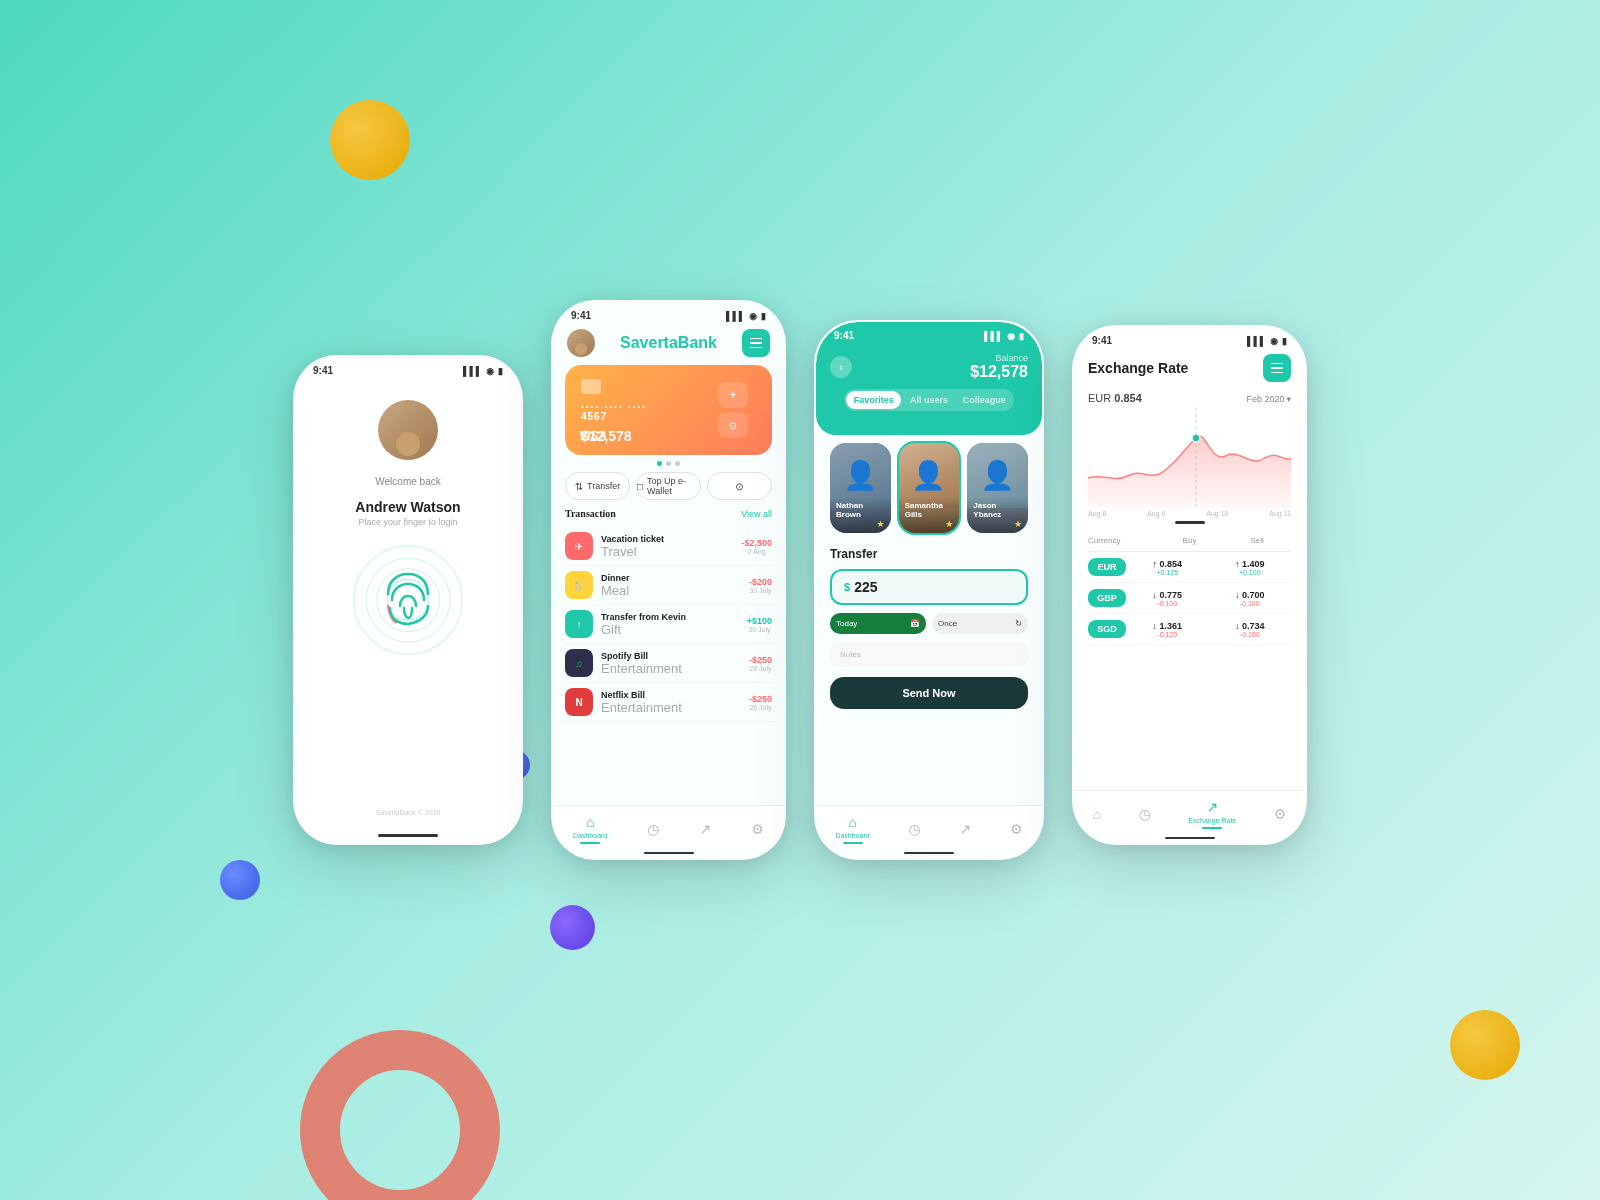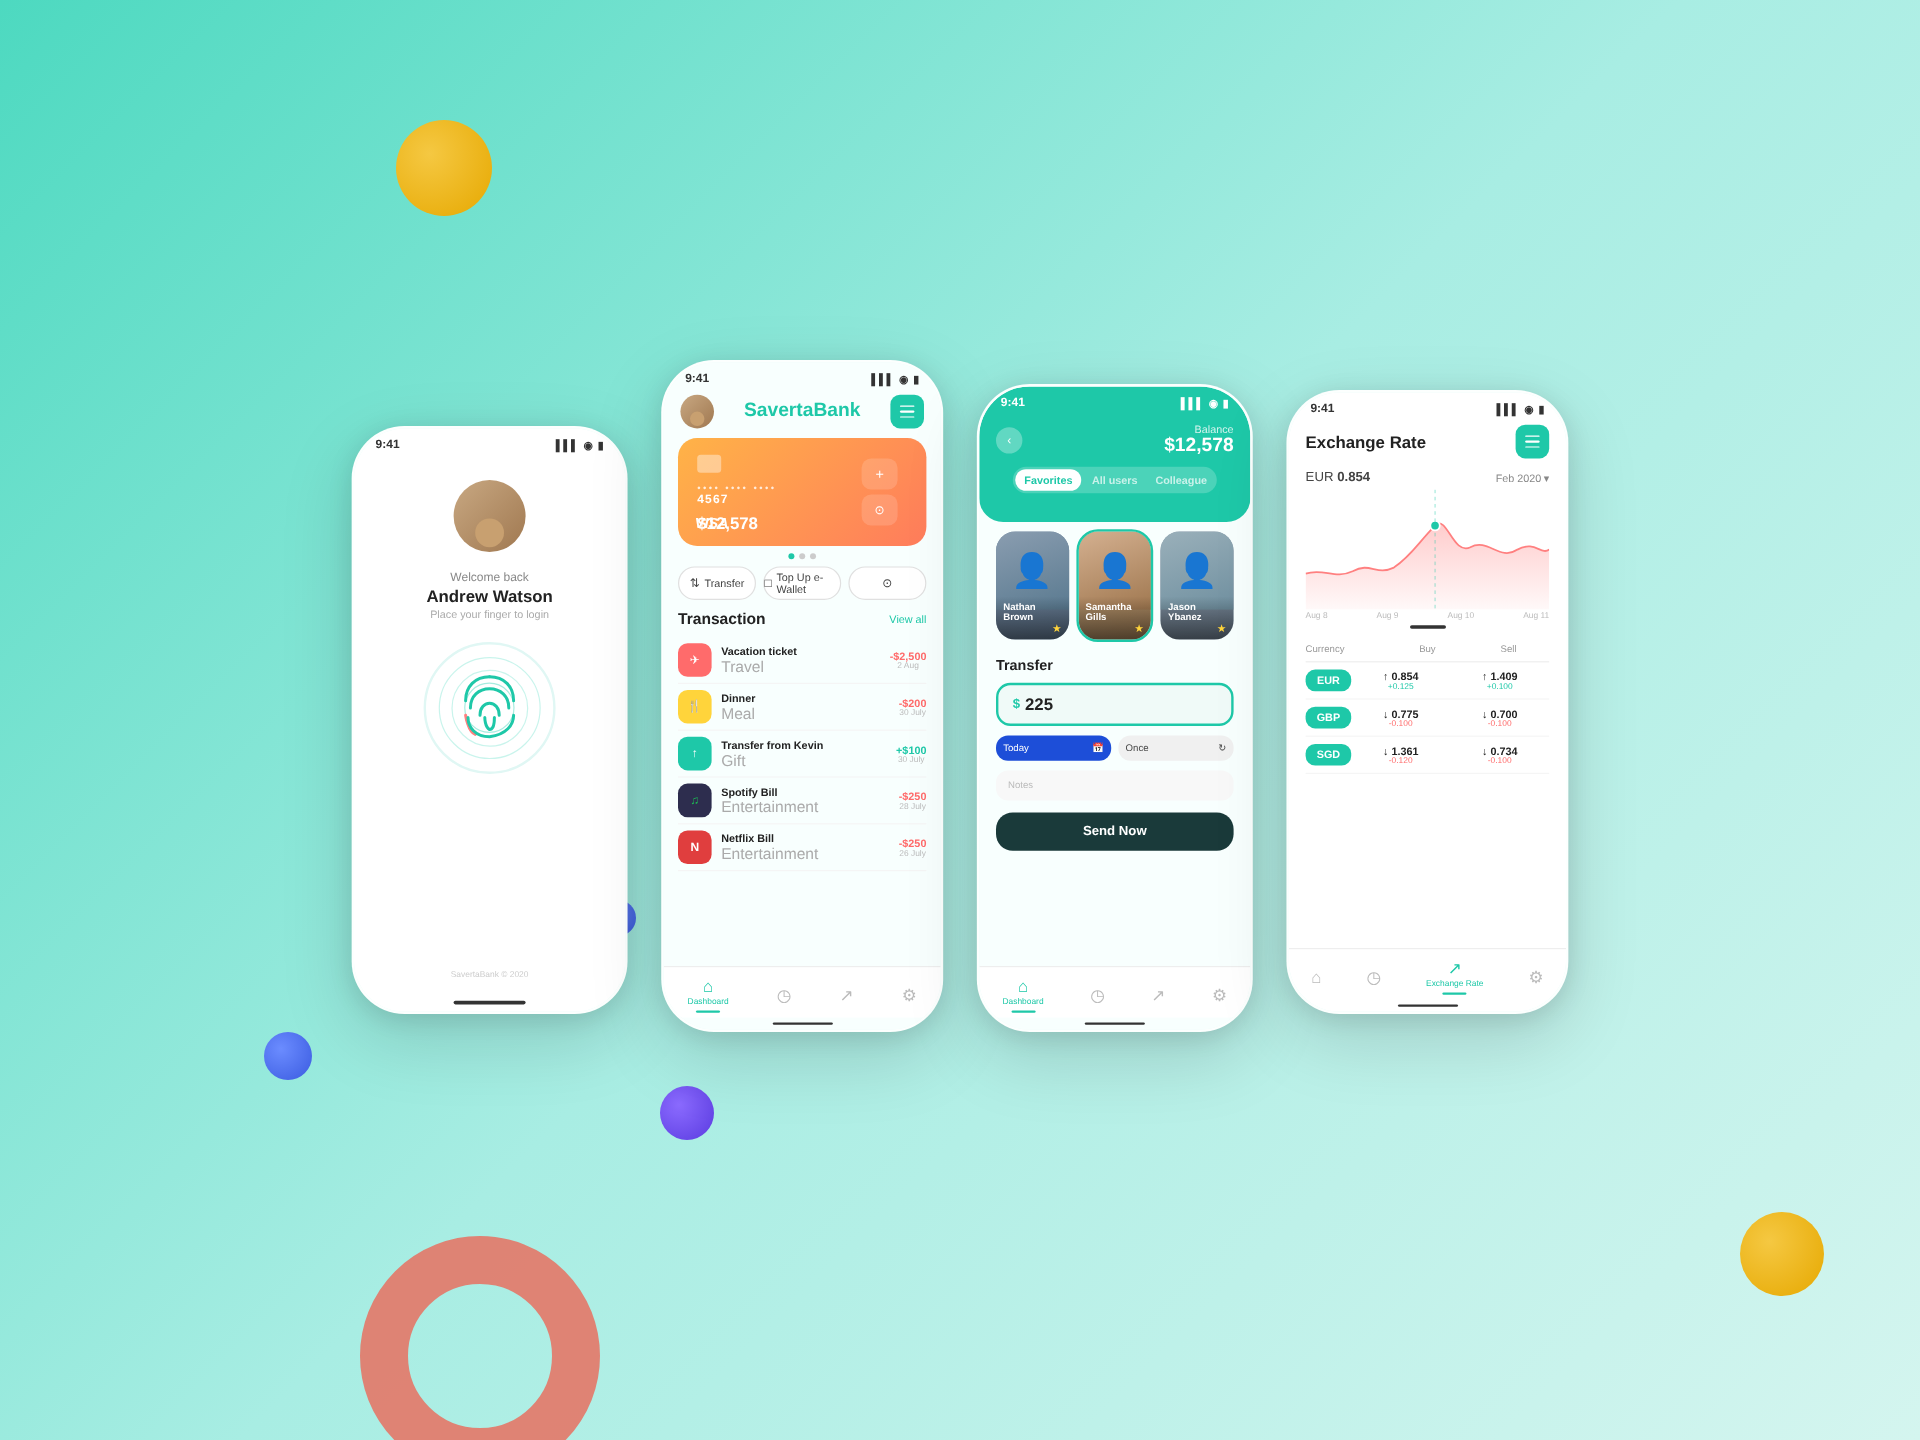--- a/index.html
+++ b/index.html
@@ -94,21 +94,21 @@
       background: linear-gradient(135deg, #c8a882, #a07850);
       margin: 20px auto 10px;
       overflow: hidden;
       display: flex; align-items: flex-end; justify-content: center;
     }
     .avatar-head {
       width: 24px; height: 24px; border-radius: 50%;
       background: #c8a070; margin-bottom: 4px;
     }
     .phone1-welcome { font-size: 10px; color: #888; margin-top: 6px; }
-    .phone1-name { font-size: 14px; font-weight: 700; color: #222; margin-top: 2px; }
+    .phone1-name { font-size: 14px; font-weight: 700; color: #222; margin-top: 12px; }
     .phone1-hint { font-size: 9px; color: #aaa; margin-top: 2px; }
     .fingerprint-area {
       width: 110px; height: 110px;
       border-radius: 50%;
       border: 2px solid #e0f7f4;
       display: flex; align-items: center; justify-content: center;
       margin: 18px auto;
       position: relative;
     }
     .fp-ring {
@@ -194,21 +194,21 @@
       display: flex; align-items: center; justify-content: center;
       gap: 4px; font-size: 9px; color: #444; font-weight: 500;
     }
     .action-btn-icon { font-size: 10px; }
 
     .transaction-section { padding: 0 12px; flex: 1; overflow: hidden; }
     .transaction-header {
       display: flex; justify-content: space-between; align-items: center;
       margin-bottom: 8px;
     }
-    .section-title { font-size: 13px; font-weight: 700; color: #222; }
+    .section-title { font-size: 10px; font-weight: 700; color: #222; font-family: Liberation Serif, serif; }
     .view-all { font-size: 9px; color: #1ec8a8; }
 
     .transaction-item {
       display: flex; align-items: center; gap: 8px;
       padding: 5px 0; border-bottom: 1px solid #f5f5f5;
     }
     .tx-icon {
       width: 28px; height: 28px; border-radius: 8px;
       display: flex; align-items: center; justify-content: center;
       font-size: 12px; flex-shrink: 0;
@@ -311,21 +311,21 @@
     .currency-sym { font-size: 11px; color: #1ec8a8; font-weight: 700; }
     .amount-val { font-size: 14px; font-weight: 700; color: #222; }
     .schedule-row {
       display: flex; gap: 6px; margin-bottom: 8px;
     }
     .schedule-btn {
       flex: 1; padding: 6px; border-radius: 10px;
       background: #f0f0f0; display: flex; align-items: center; justify-content: space-between;
       font-size: 8px; color: #444;
     }
-    .schedule-btn.active { background: #1d4ed8; color: #fff; }
+    .schedule-btn.active { background: #15803d; color: #fff; }
     .notes-field {
       background: #f8f8f8; border-radius: 10px; padding: 8px 10px;
       font-size: 8px; color: #bbb; margin-bottom: 10px;
     }
     .send-btn {
       width: 100%; padding: 10px; border-radius: 14px;
       background: #1a3a3a; color: #fff;
       font-size: 11px; font-weight: 700; text-align: center;
     }
 

